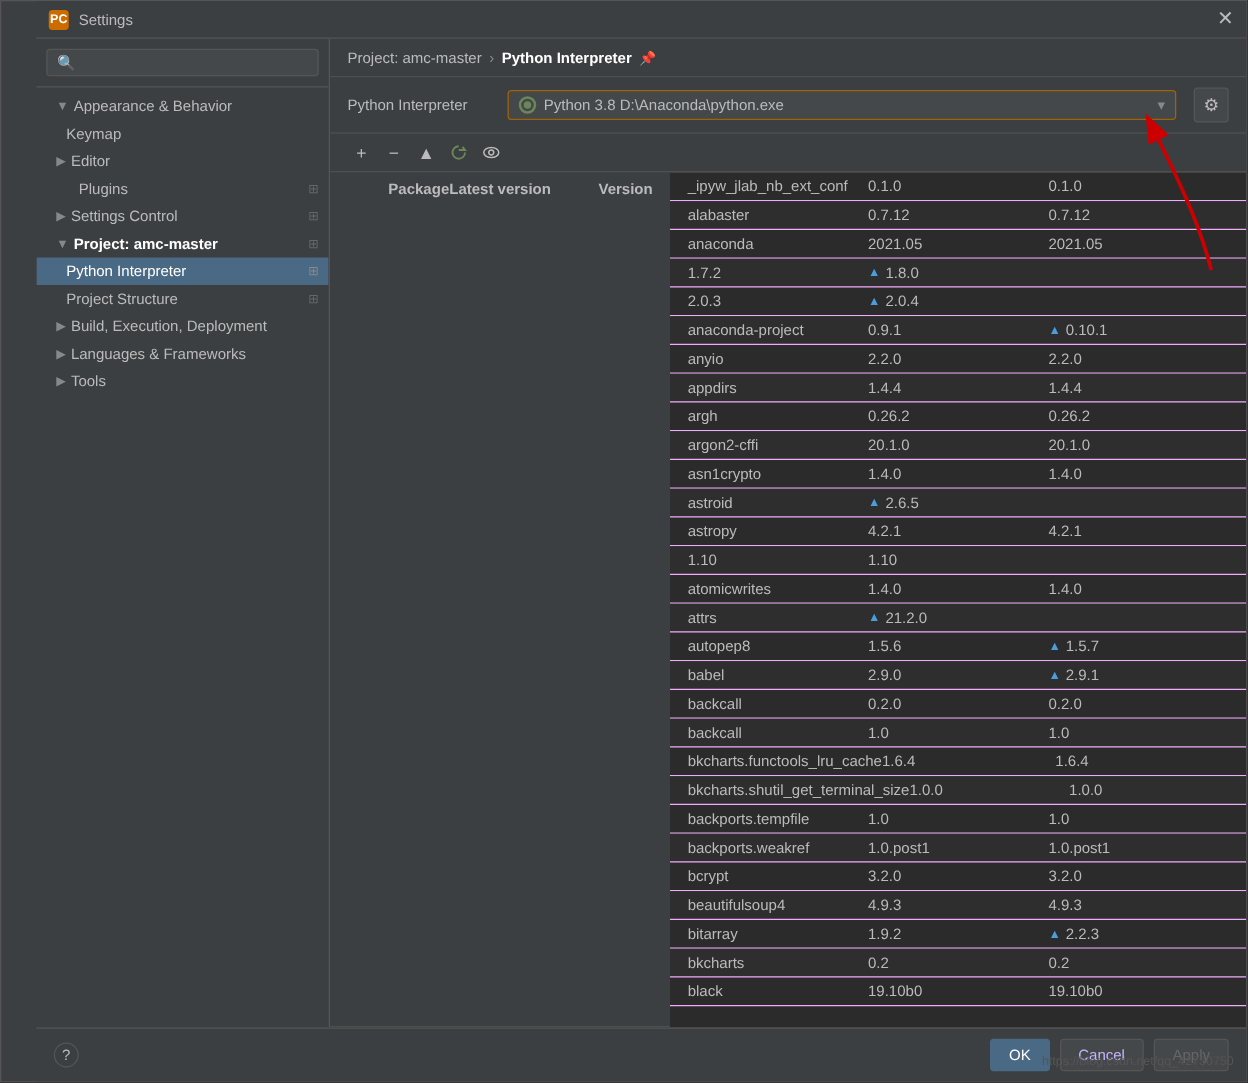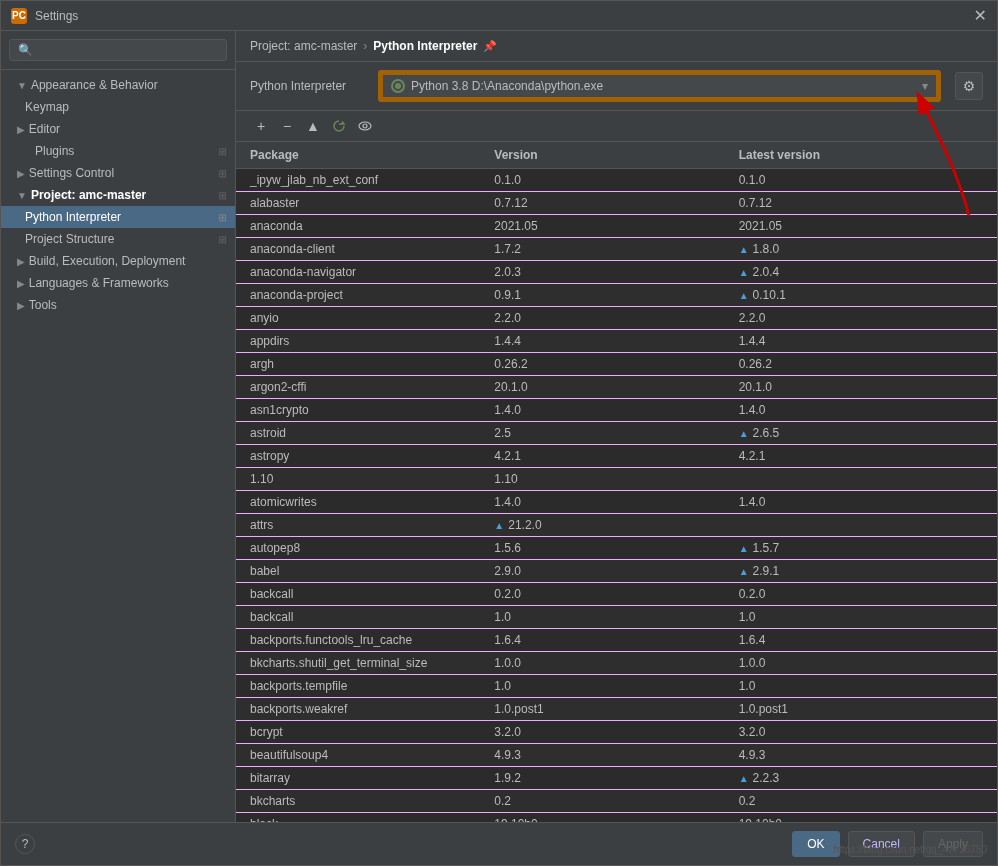--- a/index.html
+++ b/index.html
@@ -226,21 +226,22 @@
       cursor: pointer;
       color: #bbbbbb;
       font-size: 14px;
       border-radius: 2px;
     }
 
     .packages-table {
       flex: 1;
       overflow: hidden;
       display: flex;
-      flex-direction: column;
+      flex-direction: row;
+      text-align: right;
     }
 
     .table-header {
       display: grid;
       grid-template-columns: 1fr 1fr 1fr;
       background: #3c3f41;
       border-bottom: 1px solid #555;
       padding: 4px 14px;
     }
 
@@ -372,21 +373,21 @@
       content: '';
       width: 6px;
       height: 6px;
       background: #6a8759;
       border-radius: 50%;
     }
   </style>
 </head>
 <body>
 
-<div class="window" style="position:relative;">
+<div class="window" style="position:relative;padding-left:28px;">
 
   <div class="title-bar">
     <div class="title-bar-left">
       <div class="title-bar-icon">PC</div>
       <span class="title-bar-title">Settings</span>
     </div>
     <div class="title-bar-close">✕</div>
   </div>
 
   <div class="content">
@@ -450,21 +451,21 @@
 
       <div class="breadcrumb">
         <span>Project: amc-master</span>
         <span class="separator">›</span>
         <span class="current">Python Interpreter</span>
         <span class="pin-icon">📌</span>
       </div>
 
       <div class="interpreter-row">
         <span class="interpreter-label">Python Interpreter</span>
-        <div class="select-box" style="flex:1; background:#45484a; border:5px solid #a16207; border-radius:3px; padding:4px 28px 4px 8px; display:flex; align-items:center; gap:6px; position:relative; cursor:pointer;">
+        <div class="select-box" style="flex:1; background:#45484a; border:1px solid #a16207; border-radius:3px; padding:4px 28px 4px 8px; display:flex; align-items:center; gap:6px; position:relative; cursor:pointer;">
           <div class="green-dot"></div>
           <span style="color:#bbbbbb; font-size:12px;">Python 3.8 D:\Anaconda\python.exe</span>
           <span class="select-chevron" style="position:absolute;right:8px;color:#888;">▾</span>
         </div>
         <div class="gear-btn">⚙</div>
       </div>
 
       <div class="toolbar">
         <button class="toolbar-btn">+</button>
         <button class="toolbar-btn">−</button>
@@ -479,46 +480,44 @@
           <svg width="14" height="10" viewBox="0 0 14 10" fill="none">
             <ellipse cx="7" cy="5" rx="6" ry="4" stroke="#bbbbbb" stroke-width="1.2" fill="none"></ellipse>
             <circle cx="7" cy="5" r="2" stroke="#bbbbbb" stroke-width="1.2" fill="none"></circle>
           </svg>
         </button>
       </div>
 
       <div class="packages-table">
         <div class="table-header">
           <span class="table-header-cell">Package</span>
+          <span class="table-header-cell">Latest version</span>
           <span class="table-header-cell">Version</span>
-          <span class="table-header-cell">Latest version</span>
         </div>
         <div class="table-body" id="table-body">
         <div class="table-row">
               <span class="table-cell">_ipyw_jlab_nb_ext_conf</span>
               <span class="table-cell">0.1.0</span>
               <span class="table-cell">0.1.0</span>
             </div>
             <div class="table-row">
               <span class="table-cell">alabaster</span>
               <span class="table-cell">0.7.12</span>
               <span class="table-cell">0.7.12</span>
             </div>
             <div class="table-row">
               <span class="table-cell">anaconda</span>
               <span class="table-cell">2021.05</span>
               <span class="table-cell">2021.05</span>
             </div>
             <div class="table-row">
-              <span class="table-cell">anaconda-client</span>
               <span class="table-cell">1.7.2</span>
               <span class="table-cell"><span class="upgrade-arrow">▲ </span>1.8.0</span>
             </div>
             <div class="table-row">
-              <span class="table-cell">anaconda-navigator</span>
               <span class="table-cell">2.0.3</span>
               <span class="table-cell"><span class="upgrade-arrow">▲ </span>2.0.4</span>
             </div>
             <div class="table-row">
               <span class="table-cell">anaconda-project</span>
               <span class="table-cell">0.9.1</span>
               <span class="table-cell"><span class="upgrade-arrow">▲ </span>0.10.1</span>
             </div>
             <div class="table-row">
               <span class="table-cell">anyio</span>
@@ -540,21 +539,20 @@
               <span class="table-cell">20.1.0</span>
               <span class="table-cell">20.1.0</span>
             </div>
             <div class="table-row">
               <span class="table-cell">asn1crypto</span>
               <span class="table-cell">1.4.0</span>
               <span class="table-cell">1.4.0</span>
             </div>
             <div class="table-row">
               <span class="table-cell">astroid</span>
-              <span class="table-cell">2.5</span>
               <span class="table-cell"><span class="upgrade-arrow">▲ </span>2.6.5</span>
             </div>
             <div class="table-row">
               <span class="table-cell">astropy</span>
               <span class="table-cell">4.2.1</span>
               <span class="table-cell">4.2.1</span>
             </div>
             <div class="table-row">
               <span class="table-cell">1.10</span>
               <span class="table-cell">1.10</span>
@@ -582,21 +580,21 @@
               <span class="table-cell">backcall</span>
               <span class="table-cell">0.2.0</span>
               <span class="table-cell">0.2.0</span>
             </div>
             <div class="table-row">
               <span class="table-cell">backcall</span>
               <span class="table-cell">1.0</span>
               <span class="table-cell">1.0</span>
             </div>
             <div class="table-row">
-              <span class="table-cell">backports.functools_lru_cache</span>
+              <span class="table-cell">bkcharts.functools_lru_cache</span>
               <span class="table-cell">1.6.4</span>
               <span class="table-cell">1.6.4</span>
             </div>
             <div class="table-row">
               <span class="table-cell">bkcharts.shutil_get_terminal_size</span>
               <span class="table-cell">1.0.0</span>
               <span class="table-cell">1.0.0</span>
             </div>
             <div class="table-row">
               <span class="table-cell">backports.tempfile</span>

